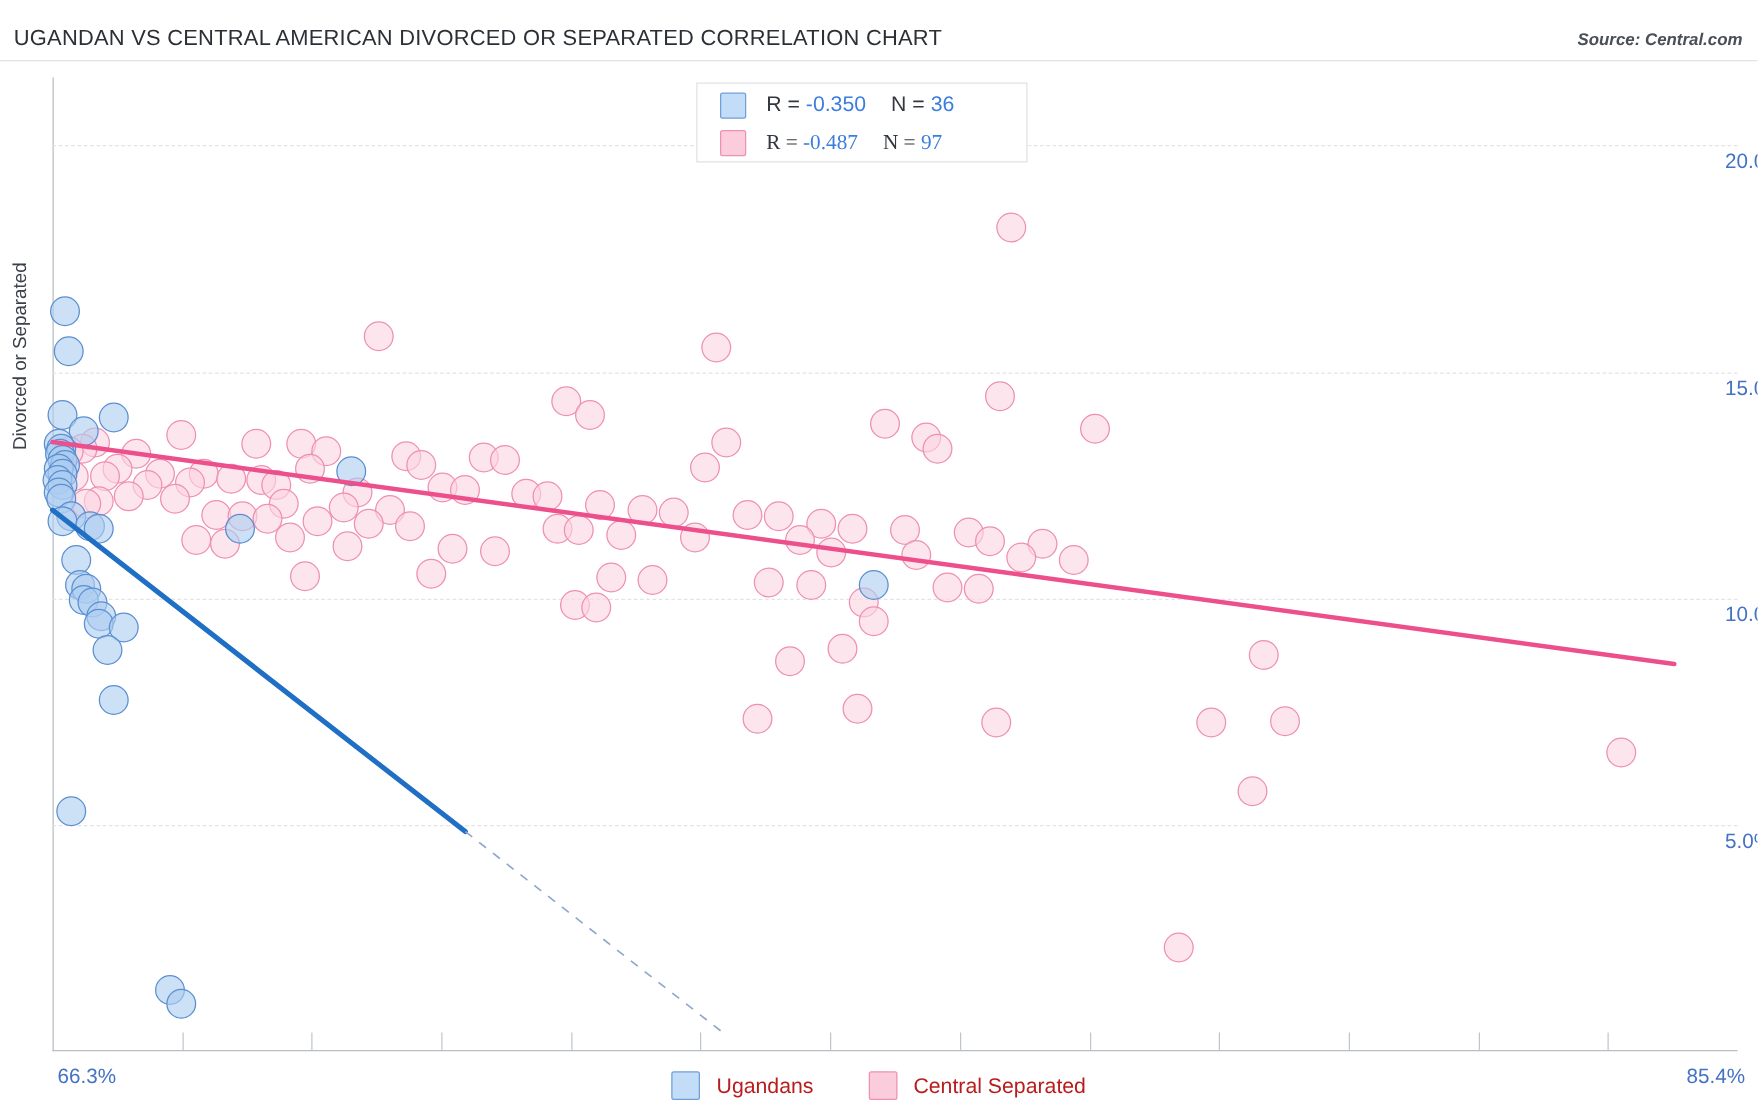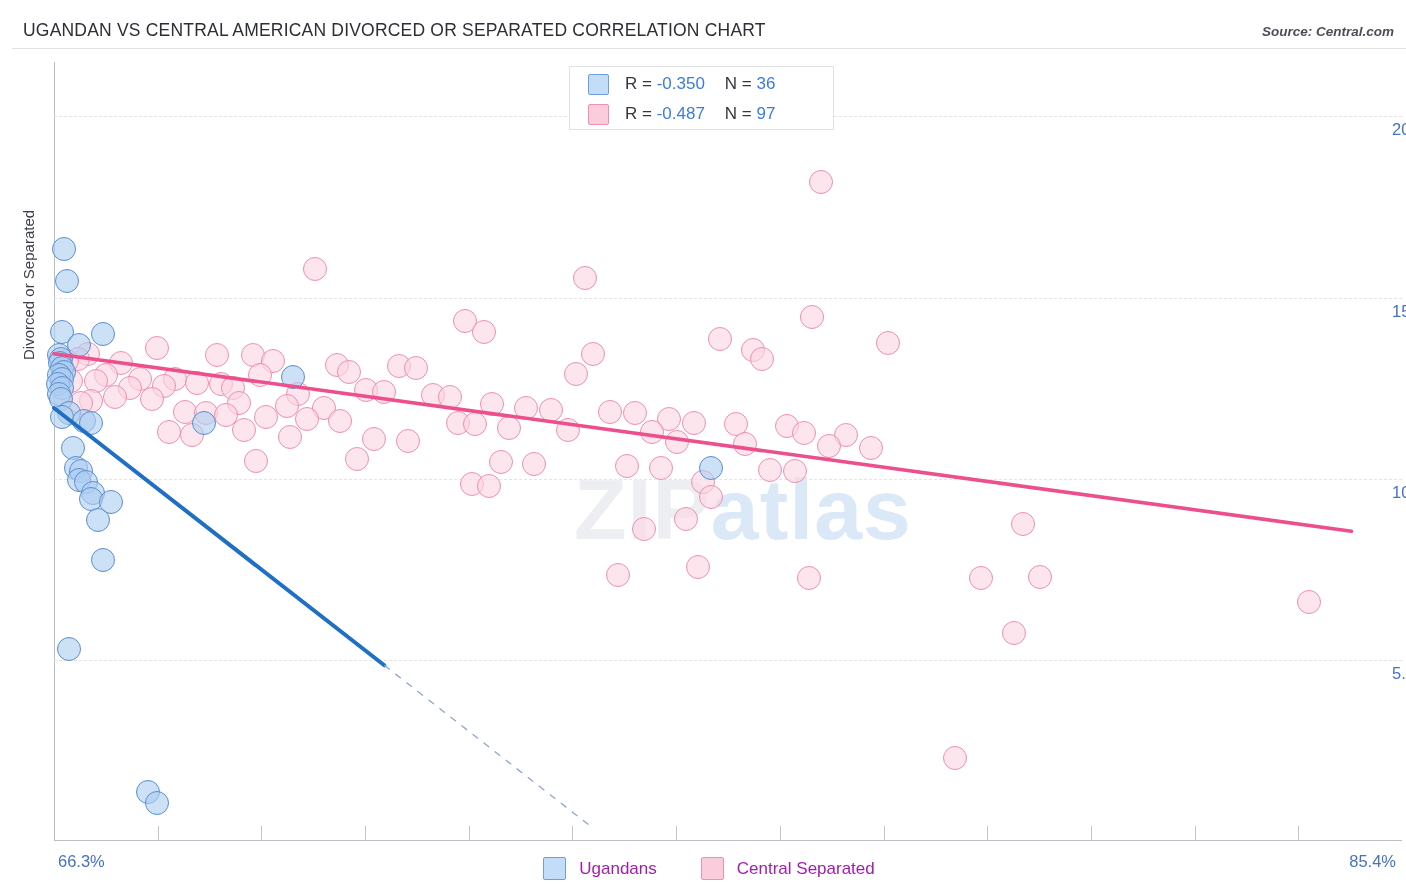--- a/index.html
+++ b/index.html
@@ -10,21 +10,20 @@
   body {
     width: 1406px;
     height: 892px;
     font-family: "Liberation Sans", sans-serif;
     position: relative;
     overflow: hidden;
   }
   #root {
     position: absolute;
     inset: 0;
-    margin-left: 12px;
   }
 
   
   #chart-title {
     position: absolute;
     left: 11px;
     top: 20px;
     font-size: 17.5px;
     letter-spacing: 0.2px;
     color: #2b2f36;
@@ -198,21 +197,21 @@
     gap: 44px;
   }
   .series-item {
     display: flex;
     align-items: center;
     gap: 13px;
   }
   .series-item .swatch { width: 23px; height: 23px; }
   .series-label {
     font-size: 17px;
-    color: #a21caf;
+    color: #b91c1c;
     white-space: nowrap;
   }
 </style>
 </head>
 <body>
 
 <div id="root">
 
   <div id="chart-title">UGANDAN VS CENTRAL AMERICAN DIVORCED OR SEPARATED CORRELATION CHART</div>
   <div id="source-label">Source: Central.com</div>
@@ -237,23 +236,20 @@
         <div class="tick-mark" style="left: 518.462px;"></div>
         <div class="tick-mark" style="left: 622.154px;"></div>
         <div class="tick-mark" style="left: 725.846px;"></div>
         <div class="tick-mark" style="left: 829.538px;"></div>
         <div class="tick-mark" style="left: 933.231px;"></div>
         <div class="tick-mark" style="left: 1036.92px;"></div>
         <div class="tick-mark" style="left: 1140.62px;"></div>
         <div class="tick-mark" style="left: 1244.31px;"></div>
       </div>
 
-    <div id="watermark">
-      <span class="wm-zip">ZIP</span><span class="wm-atlas">atlas</span>
-    </div>
 
     <div id="points-pink">
         <div class="pt pink" style="left: 754.675px; top: 107.567px; width: 24px; height: 24px;"></div>
         <div class="pt pink" style="left: 249.175px; top: 194.526px; width: 24px; height: 24px;"></div>
         <div class="pt pink" style="left: 518.775px; top: 203.584px; width: 24px; height: 24px;"></div>
         <div class="pt pink" style="left: 746.25px; top: 243.44px; width: 24px; height: 24px;"></div>
         <div class="pt pink" style="left: 399.14px; top: 247.063px; width: 24px; height: 24px;"></div>
         <div class="pt pink" style="left: 417.675px; top: 257.933px; width: 24px; height: 24px;"></div>
         <div class="pt pink" style="left: 653.575px; top: 265.179px; width: 24px; height: 24px;"></div>
         <div class="pt pink" style="left: 822.075px; top: 268.802px; width: 24px; height: 24px;"></div>
@@ -407,21 +403,21 @@
   <div id="x-labels">
       <div class="x-tick-label" style="top: 852px; left: 46px;">66.3%</div>
       <div class="x-tick-label" style="top: 852px; right: 10px;">85.4%</div>
     </div>
 
   <div id="stat-legend">
       <div class="stat-row" style="top: 2px;">
         <span class="swatch blue"></span>
         <span class="stat-text"><span>R = </span><span class="num">-0.350</span><span class="stat-gap"></span><span>N = </span><span class="num">36</span></span>
       </div>
-      <div class="stat-row" style="top: 32px;">
+      <div class="stat-row" style="top: 32px; font-family: Liberation Serif, serif;">
         <span class="swatch pink"></span>
         <span class="stat-text"><span>R = </span><span class="num">-0.487</span><span class="stat-gap"></span><span>N = </span><span class="num">97</span></span>
       </div>
     </div>
 
   <div id="series-legend">
       <div class="series-item">
         <span class="swatch blue"></span>
         <span class="series-label">Ugandans</span>
       </div>

